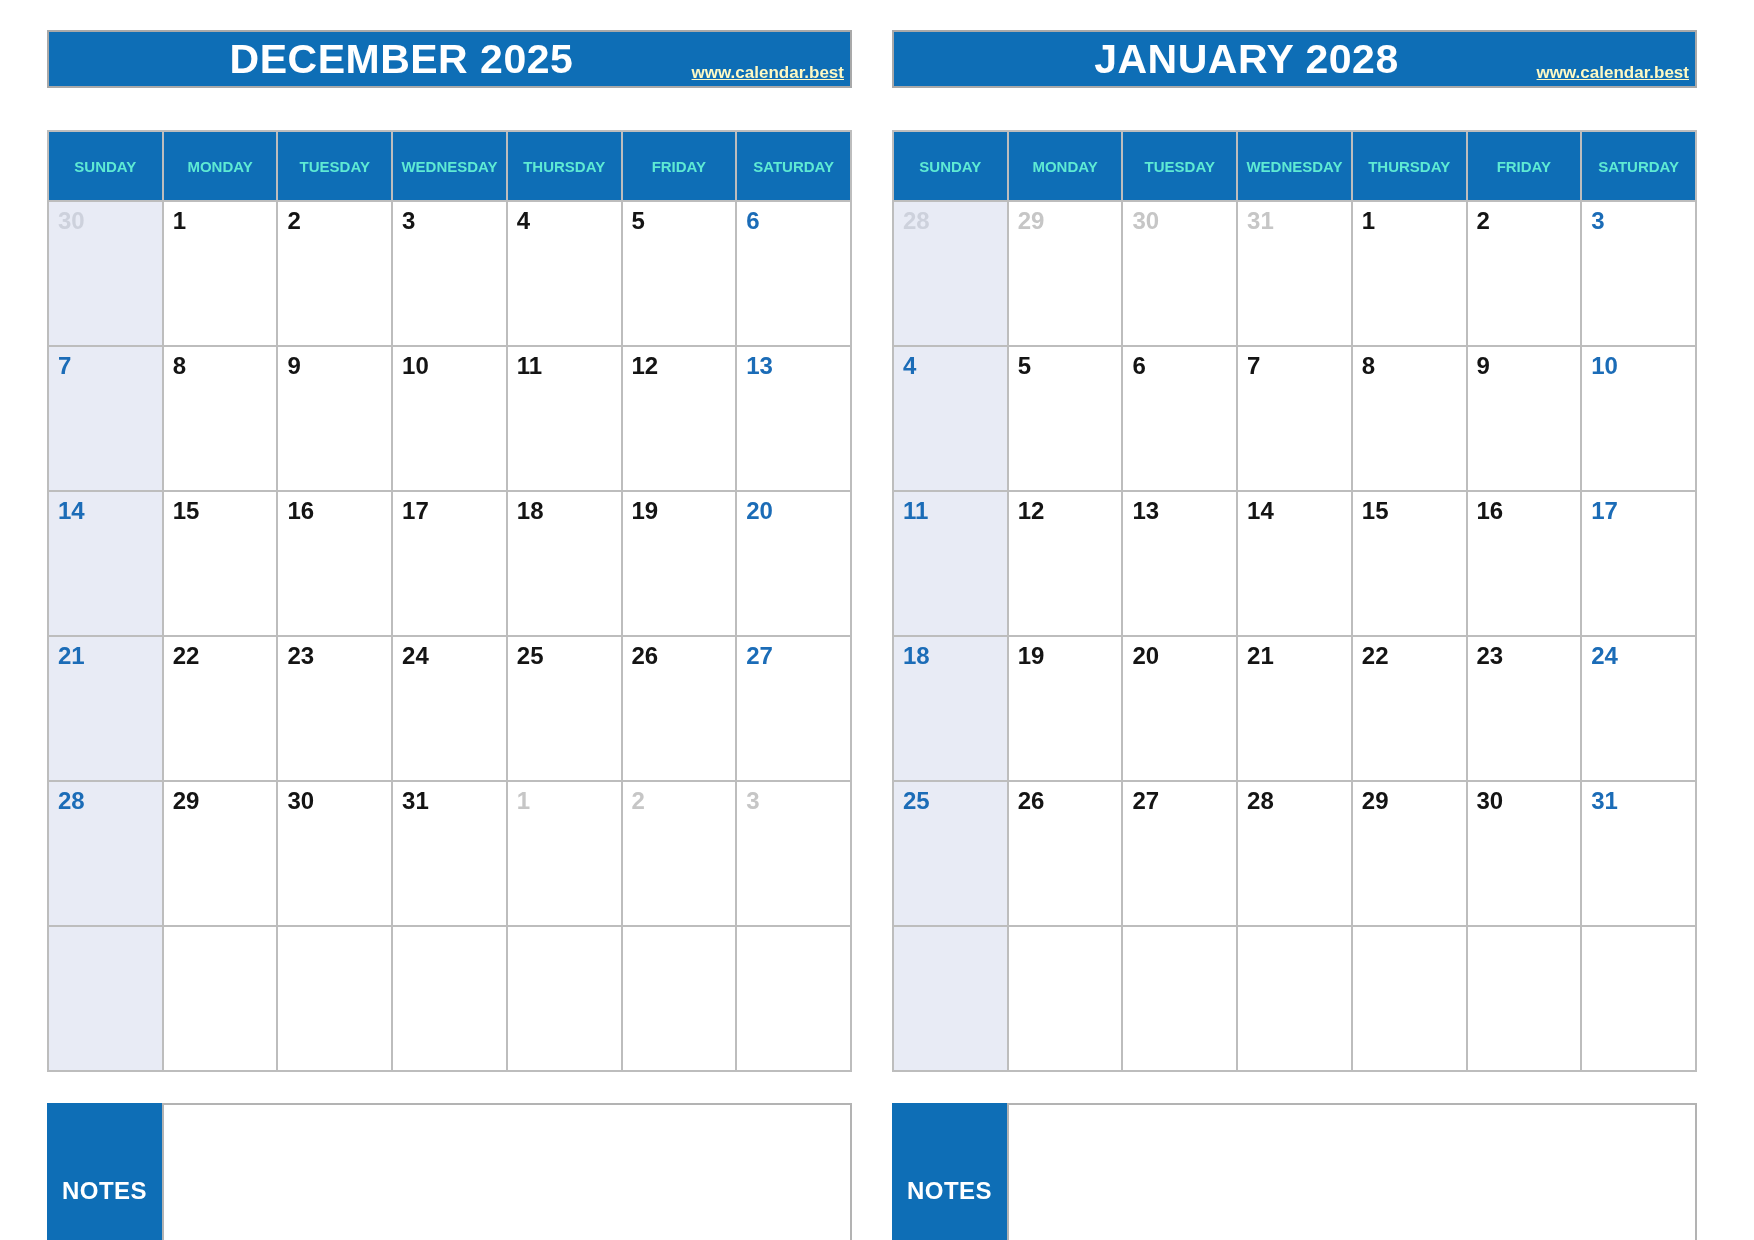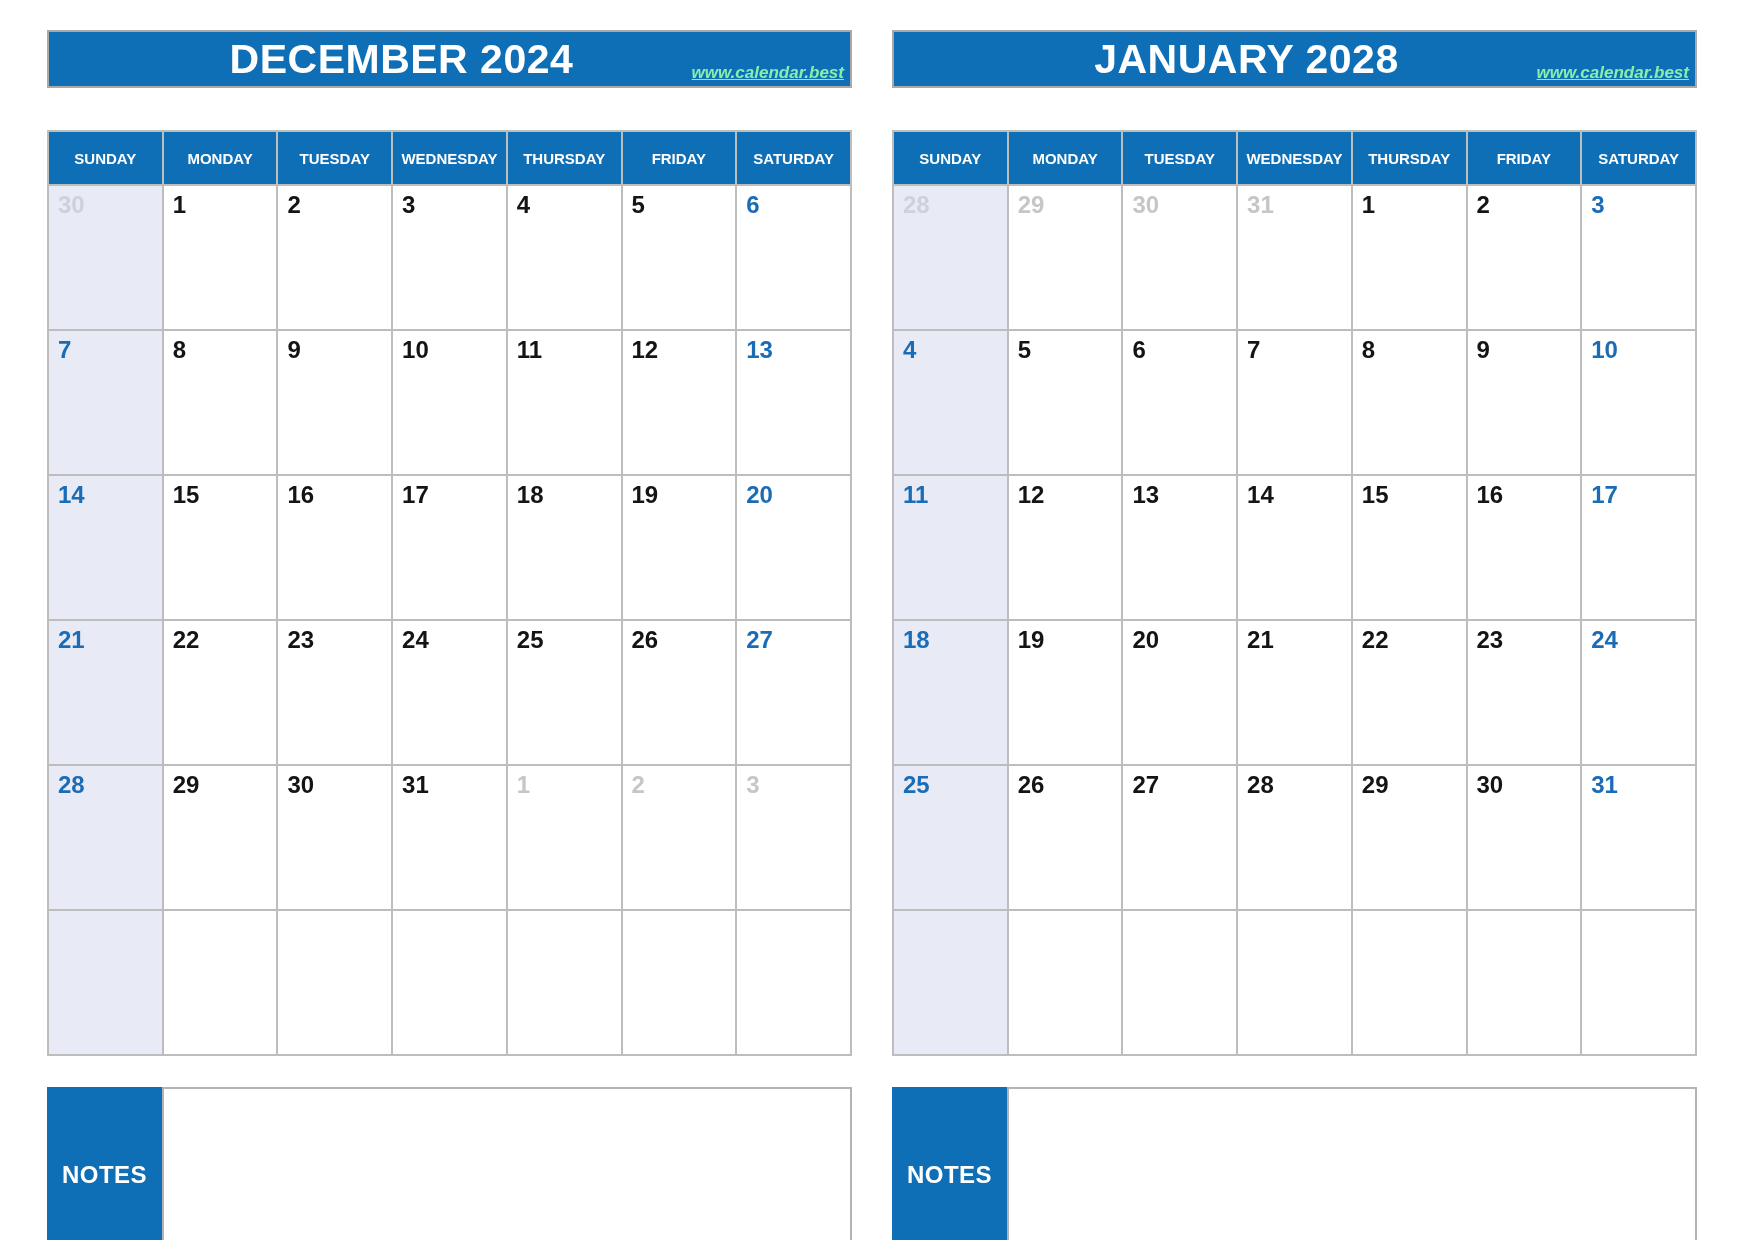--- a/index.html
+++ b/index.html
@@ -13,27 +13,27 @@
     height:54px;background:#0e6eb6;border:2px solid #a9a9a9;
     position:relative;margin-bottom:42px;
   }
   .title{
     position:absolute;left:0;top:0;width:88%;height:100%;
     display:flex;align-items:center;justify-content:center;
     color:#ffffff;font-size:41px;font-weight:bold;letter-spacing:0.5px;
     white-space:nowrap;
   }
   .site-link{
-    position:absolute;right:6px;bottom:3px;color:#86efac;
-    font-size:17px;font-weight:bold;text-decoration:underline;cursor:pointer;font-style:italic;
+    position:absolute;right:6px;bottom:3px;color:#fef9c3;
+    font-size:17px;font-weight:bold;text-decoration:underline;cursor:pointer;
   }
   table.grid{border-collapse:collapse;width:100%;table-layout:fixed;}
   table.grid th{
-    background:#0e6eb6;color:#ffffff;font-size:15px;font-weight:bold;
-    height:52px;border:2px solid #bdbdbd;text-align:center;padding:0;
+    background:#0e6eb6;color:#5eead4;font-size:15px;font-weight:bold;
+    height:52px;border:2px solid #bdbdbd;text-align:center;padding:8px;
     overflow:hidden;white-space:nowrap;
   }
   table.grid td{
     height:137px;border:2px solid #bdbdbd;vertical-align:top;
     background:#ffffff;padding:6px 0 0 9px;
     font-size:24px;font-weight:bold;line-height:1.05;
   }
   table.grid td.sun{background:#e8ebf5;}
   .c-black{color:#141414;}
   .c-blue{color:#1b6cb7;}
@@ -48,21 +48,21 @@
   .notes-area{flex:1;border:2px solid #b3b3b3;background:#ffffff;}
 </style>
 </head>
 <body>
 
 <div class="page">
   <div class="wrap">
 
     <section class="calendar">
       <header class="titlebar">
-        <div class="title">DECEMBER 2024</div>
+        <div class="title">DECEMBER 2025</div>
         <a class="site-link">www.calendar.best</a>
       </header>
       <table class="grid">
         <thead>
           <tr>
               <th>SUNDAY</th>
               <th>MONDAY</th>
               <th>TUESDAY</th>
               <th>WEDNESDAY</th>
               <th>THURSDAY</th>

